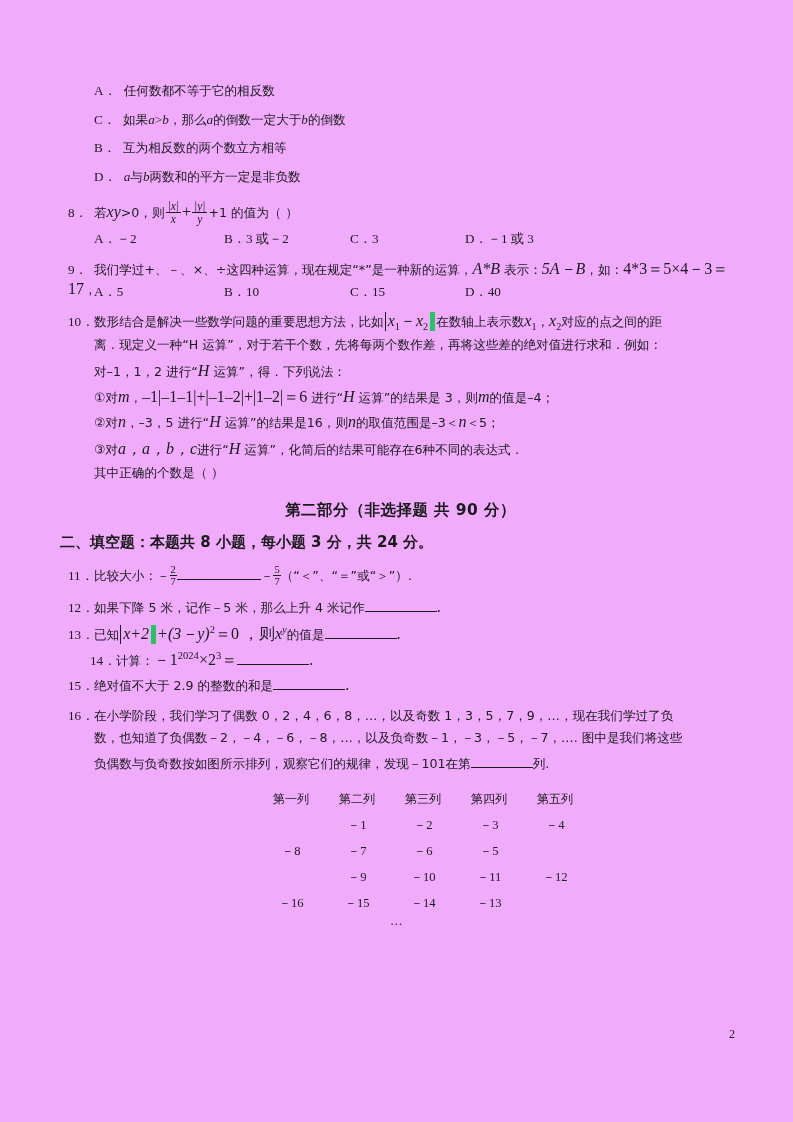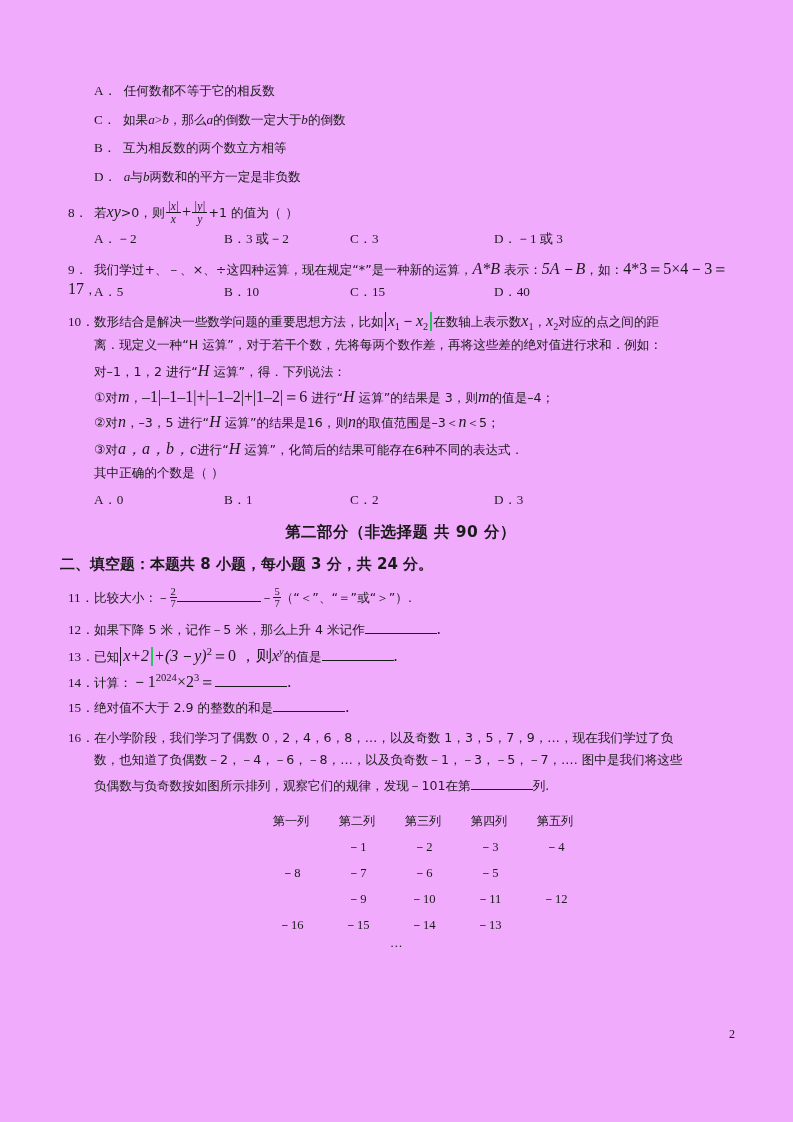--- a/index.html
+++ b/index.html
@@ -37,21 +37,21 @@
     font-size: 13.2px;
   }
   .optrow > span {
     position: absolute;
     top: 0;
     white-space: nowrap;
   }
   .o-a { left: 26px; }
   .o-b { left: 156px; }
   .o-c { left: 282px; }
-  .o-d { left: 426px; }
+  .o-d { left: 397px; }
 
   
   .stmt {
     margin-left: 26px;
     height: 28.5px;
     font-size: 13.2px;
     white-space: nowrap;
   }
   .stmt .lbl { margin-right: 7px; }
 
@@ -88,21 +88,21 @@
     font-size: 10.5px;
     line-height: 1.06;
   }
   .frac-sm .num { display: block; padding: 0 1px; }
   .frac-sm .den { display: block; border-top: 1px solid #1a1a1a; padding: 0 1px; }
   sup { font-size: 0.66em; vertical-align: super; line-height: 0; }
   sub { font-size: 0.64em; vertical-align: sub; line-height: 0; }
   .abs {
     display: inline-block;
     border-left: 1px solid #1a1a1a;
-    border-right: 2px solid #22c55e;
+    border-right: 5px solid #22c55e;
     padding: 0 2px;
     margin: 0 1px;
     line-height: 1.18;
   }
   .blank {
     display: inline-block;
     border-bottom: 1px solid #1a1a1a;
     vertical-align: baseline;
   }
   .blank-lg { width: 84px; }
@@ -241,26 +241,20 @@
         <span class="cn">①对</span><span class="mi">m</span><span class="cn">，</span><span class="mn">–1|–1–1|+|–1–2|+|1–2|＝6</span><span class="cn"> 进行“</span><span class="mi">H</span><span class="cn"> 运算”的结果是 3，则</span><span class="mi">m</span><span class="cn">的值是–4；</span>
       </div>
       <div class="indent" style="height:26px;">
         <span class="cn">②对</span><span class="mi">n</span><span class="cn">，–3，5 进行“</span><span class="mi">H</span><span class="cn"> 运算”的结果是16，则</span><span class="mi">n</span><span class="cn">的取值范围是–3＜</span><span class="mi">n</span><span class="cn">＜5；</span>
       </div>
       <div class="indent" style="height:26px;">
         <span class="cn">③对</span><span class="mi">a，a，b，c</span><span class="cn">进行“</span><span class="mi">H</span><span class="cn"> 运算”，化简后的结果可能存在6种不同的表达式．</span>
       </div>
       <div class="indent cn" style="height:26px;">其中正确的个数是（   ）</div>
 
-      <div class="optrow">
-        <span class="o-a">A．0</span>
-        <span class="o-b">B．1</span>
-        <span class="o-c">C．2</span>
-        <span class="o-d">D．3</span>
-      </div>
     </div>
 
     <div class="gap-9"></div>
 
     <div class="part-title">第二部分（非选择题 共 90 分）</div>
 
     <div class="gap-12"></div>
 
     <div class="sec-head" style="margin-left:-8px;">二、填空题：本题共 8 小题，每小题 3 分，共 24 分。</div>
 
@@ -271,21 +265,21 @@
     </div>
 
     <div class="qnum-row" style="height:26px;">
       <span class="qnum">12．</span><span class="cn">如果下降 5 米，记作－5 米，那么上升 4 米记作</span><span class="blank blank-md"></span><span class="mn">.</span>
     </div>
 
     <div class="qnum-row" style="height:26px;">
       <span class="qnum">13．</span><span class="cn">已知</span><span class="abs"><span class="mi">x+2</span></span><span class="mi">+(3－y)</span><sup class="mn">2</sup><span class="mn">＝0 ，则</span><span class="mi">x</span><sup class="mi">y</sup><span class="cn">的值是</span><span class="blank blank-md"></span><span class="mn">.</span>
     </div>
 
-    <div class="qnum-row" style="height:26px;">
+    <div class="qnum-row" style="height:26px;margin-left:22px;">
       <span class="qnum">14．</span><span class="cn">计算：</span><span class="mn">－1</span><sup class="mn">2024</sup><span class="mn">×2</span><sup class="mn">3</sup><span class="mn">＝</span><span class="blank blank-md"></span><span class="mn">.</span>
     </div>
 
     <div class="qnum-row" style="height:26px;">
       <span class="qnum">15．</span><span class="cn">绝对值不大于 2.9 的整数的和是</span><span class="blank blank-md"></span><span class="mn">.</span>
     </div>
 
     <div class="gap-4"></div>
 
     <div>

